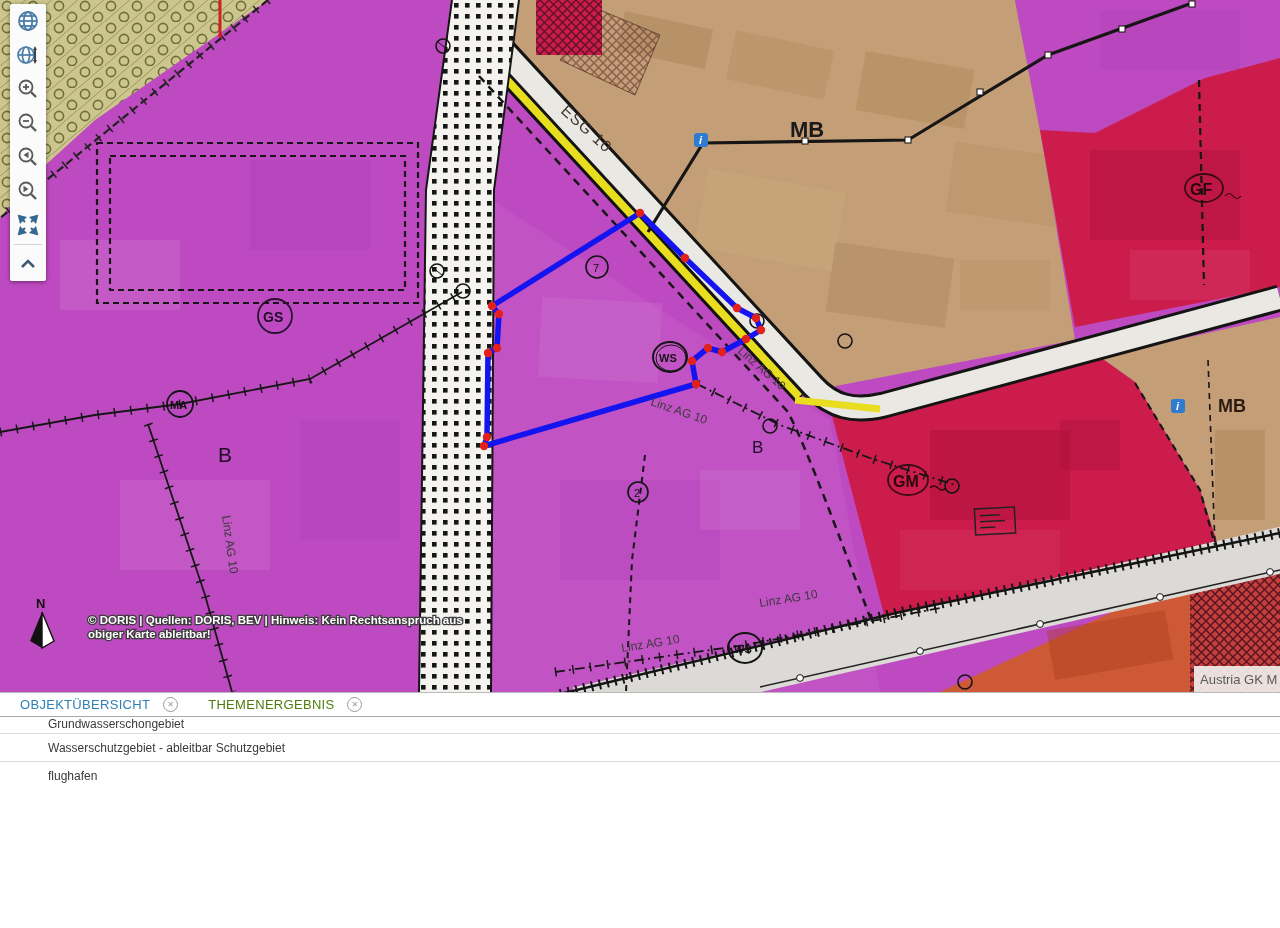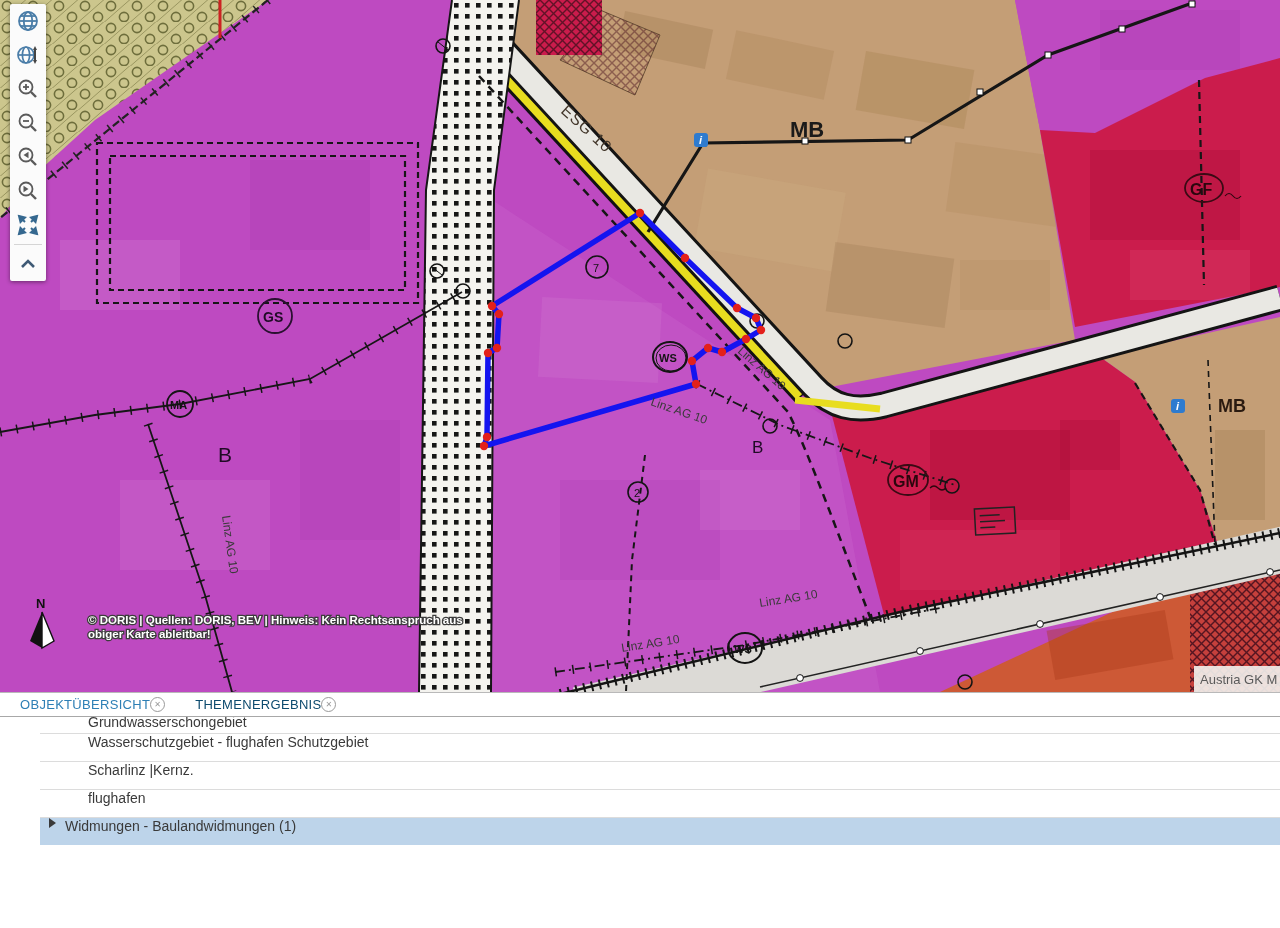--- a/index.html
+++ b/index.html
@@ -10,32 +10,32 @@
   .toolbar{position:absolute;left:10px;top:4px;width:36px;background:#fbfbfb;
            border-radius:2px;box-shadow:0 1px 4px rgba(0,0,0,.45);
            display:flex;flex-direction:column;align-items:center;z-index:5;}
   .tbtn{width:36px;height:34px;display:flex;align-items:center;justify-content:center;cursor:pointer;}
   .tb-divider{width:28px;height:1px;background:#d5d5d5;margin:2px 0;}
   
   .panel{position:absolute;left:0;top:692px;width:1280px;height:236px;background:#fff;
          border-top:1px solid #b9b9b9;overflow:hidden;}
   .tabbar{height:23px;display:flex;align-items:center;padding-left:20px;
           border-bottom:1px solid #a8a8a8;background:#fff;}
-  .tab{display:flex;align-items:center;margin-right:30px;font-size:13px;
+  .tab{display:flex;align-items:center;gap:13px;margin-right:30px;font-size:13px;
        letter-spacing:.3px;cursor:pointer;}
   .tab .lbl{white-space:nowrap;}
   .tab.active .lbl{color:#2d7fb5;}
-  .tab:not(.active) .lbl{color:#0c4a6e;text-align:right;}
+  .tab:not(.active) .lbl{color:#4d7c0f;text-align:right;}
   .closeicon{width:13px;height:13px;border:1px solid #9a9a9a;border-radius:50%;
              display:flex;align-items:center;justify-content:center;color:#9a9a9a;
              font-size:8px;line-height:1;cursor:pointer;}
   .closeicon::before{content:"✕";}
   .rows{width:100%;}
-  .row{display:flex;height:28px;border-top:1px solid #dcdcdc;
-       font-size:14px;color:#3a3a3a;padding-left:8px;box-sizing:border-box;background:#fff;cursor:pointer;margin-left:40px;}
+  .row{display:flex;align-items:center;height:28px;border-top:1px solid #dcdcdc;
+       font-size:12px;color:#3a3a3a;padding-left:8px;box-sizing:border-box;background:#fff;cursor:pointer;}
   .row.first{height:16px;border-top:none;overflow:hidden;}
   .row.first .rlabel{margin-top:-3px;}
   .row.child{padding-left:48px;}
   .row.selected{background:#bdd4ea;}
   .exp{display:inline-block;margin-right:8px;width:9px;height:9px;position:relative;flex:0 0 auto;}
   .exp.expanded::before{content:"";position:absolute;left:0;bottom:0;
        border-bottom:9px solid #3a3a3a;border-left:9px solid transparent;}
   .exp.collapsed::before{content:"";position:absolute;left:1px;top:0;
        border-top:5px solid transparent;border-bottom:5px solid transparent;
        border-left:7px solid #3a3a3a;}
@@ -378,28 +378,21 @@
       <div class="tab">
         <span class="lbl">THEMENERGEBNIS</span>
         <span class="closeicon"></span>
       </div>
     </div>
     <div class="rows">
       <div class="row child first">
         <span class="rlabel">Grundwasserschongebiet</span>
       </div>
       <div class="row child">
-        <span class="rlabel">Wasserschutzgebiet - flughafen Schutzgebiet</span>
-      </div>
-      <div class="row child">
-        <span class="rlabel">Scharlinz |Kernz.</span>
+        <span class="rlabel">Wasserschutzgebiet - ableitbar Schutzgebiet</span>
       </div>
       <div class="row child">
         <span class="rlabel">flughafen</span>
       </div>
-      <div class="row selected">
-        <span class="exp collapsed"></span>
-        <span class="rlabel">Widmungen - Baulandwidmungen (1)</span>
-      </div>
     </div>
   </div>
 
 </div>
 
 </body></html>

